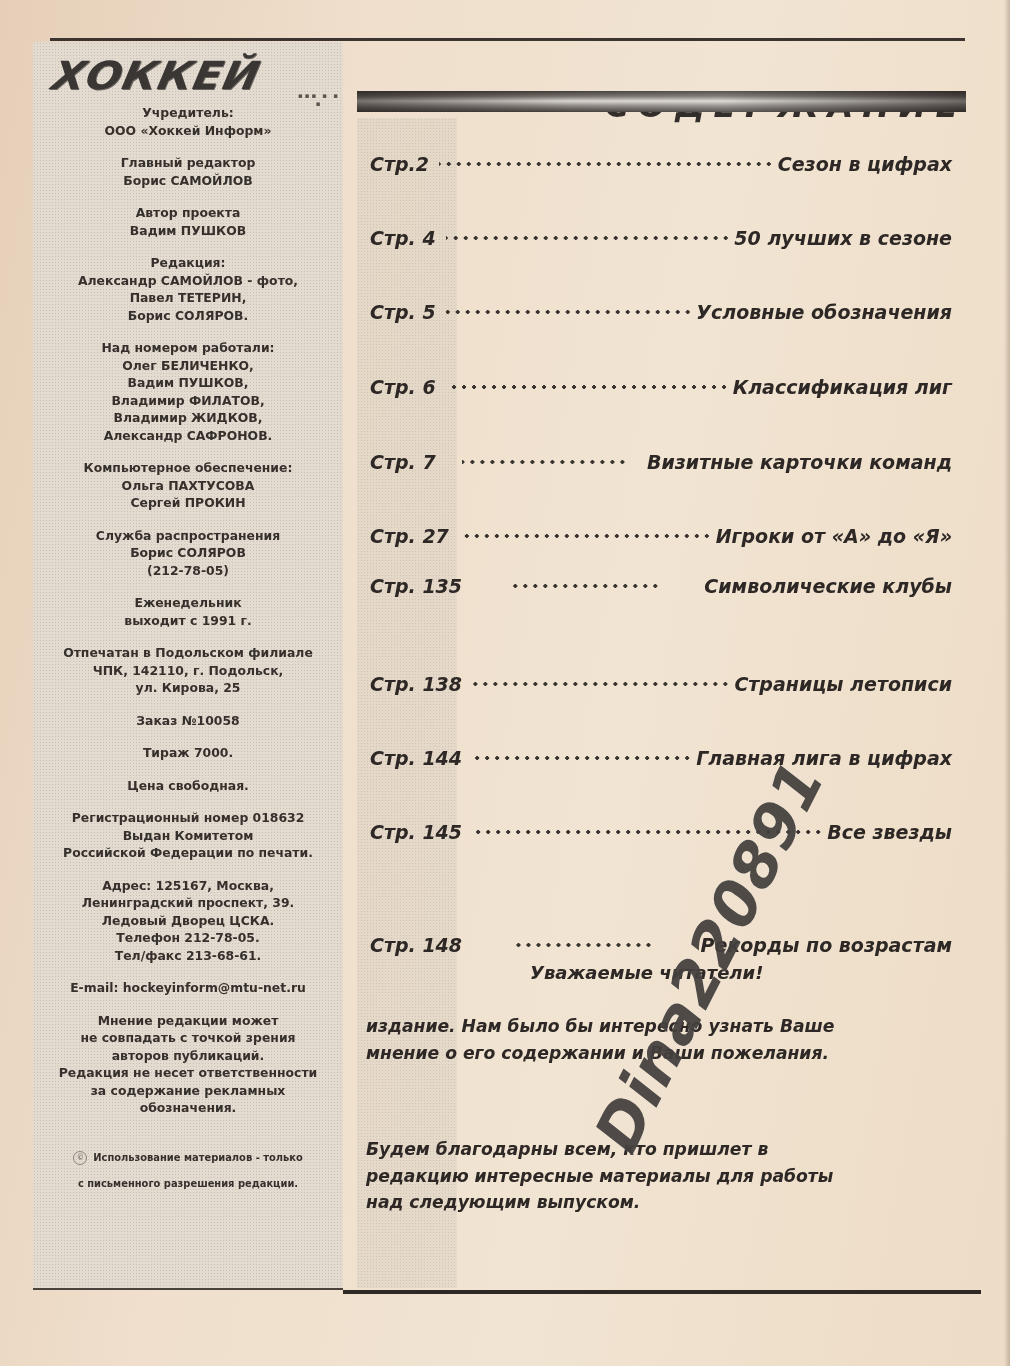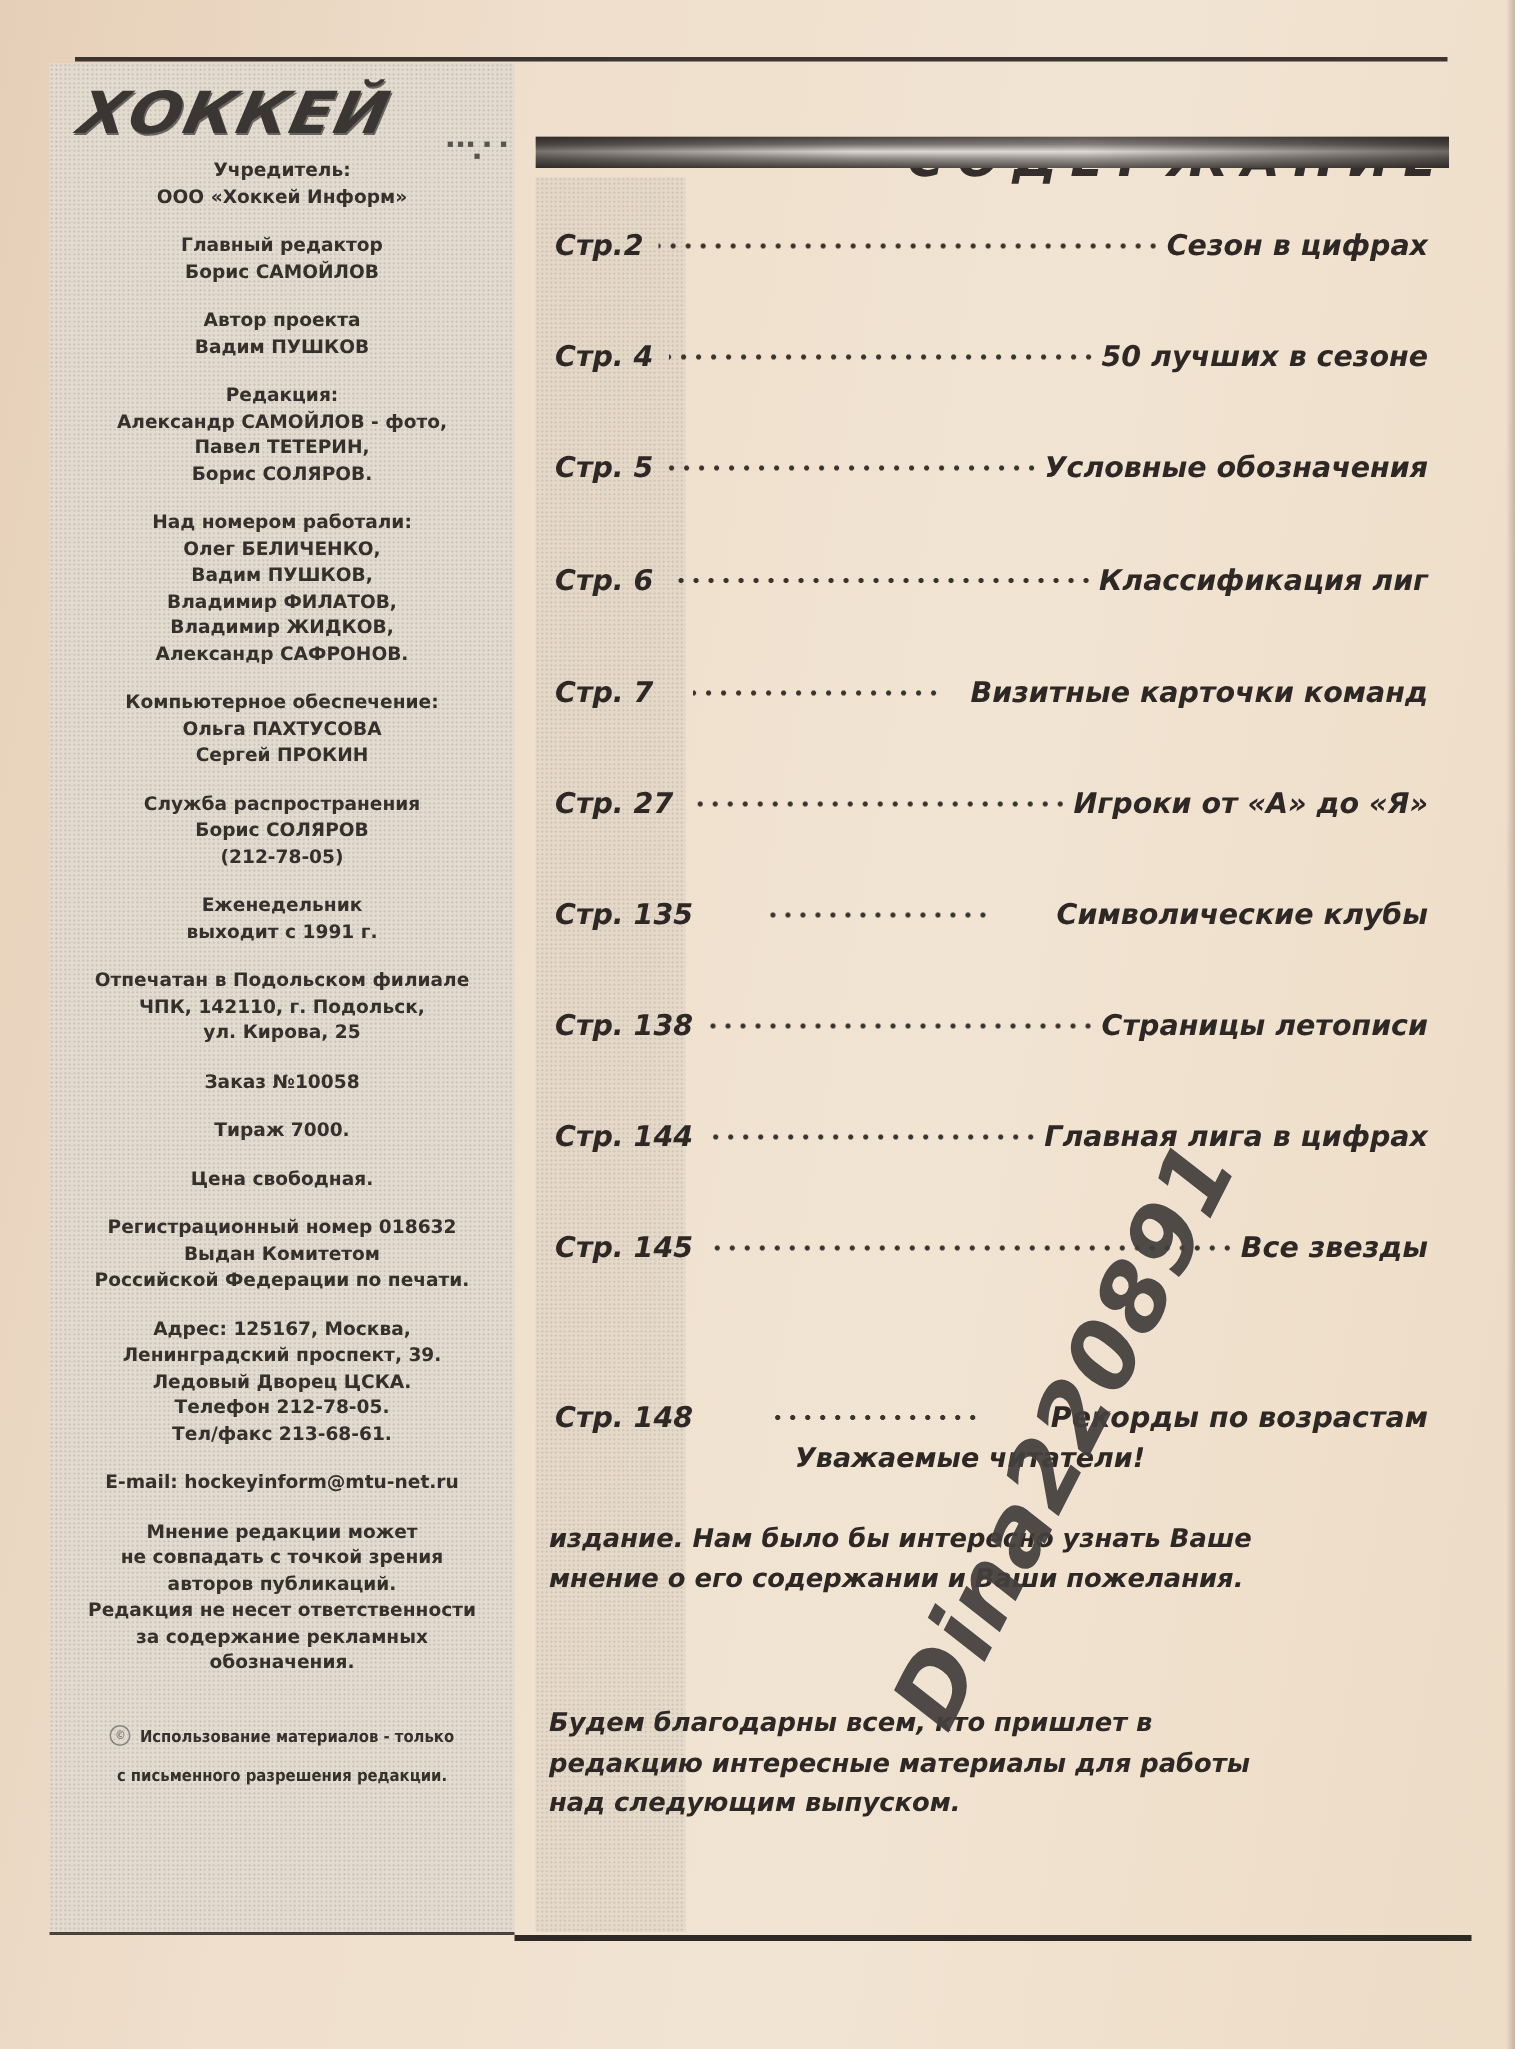--- a/index.html
+++ b/index.html
@@ -217,21 +217,21 @@
   <div class="toc-row" style="top:298px;gap:16px;">
     <span class="toc-page">Стр. 7</span>
     <span class="toc-dots"></span>
     <span class="toc-title">Визитные карточки команд</span>
   </div>
   <div class="toc-row" style="top:372px;">
     <span class="toc-page">Стр. 27</span>
     <span class="toc-dots"></span>
     <span class="toc-title">Игроки от «А» до «Я»</span>
   </div>
-  <div class="toc-row" style="top:446px;gap:40px;">
+  <div class="toc-row" style="top:422px;gap:40px;">
     <span class="toc-page">Стр. 135</span>
     <span class="toc-dots"></span>
     <span class="toc-title">Символические клубы</span>
   </div>
   <div class="toc-row" style="top:520px;">
     <span class="toc-page">Стр. 138</span>
     <span class="toc-dots"></span>
     <span class="toc-title">Страницы летописи</span>
   </div>
   <div class="toc-row" style="top:594px;">

